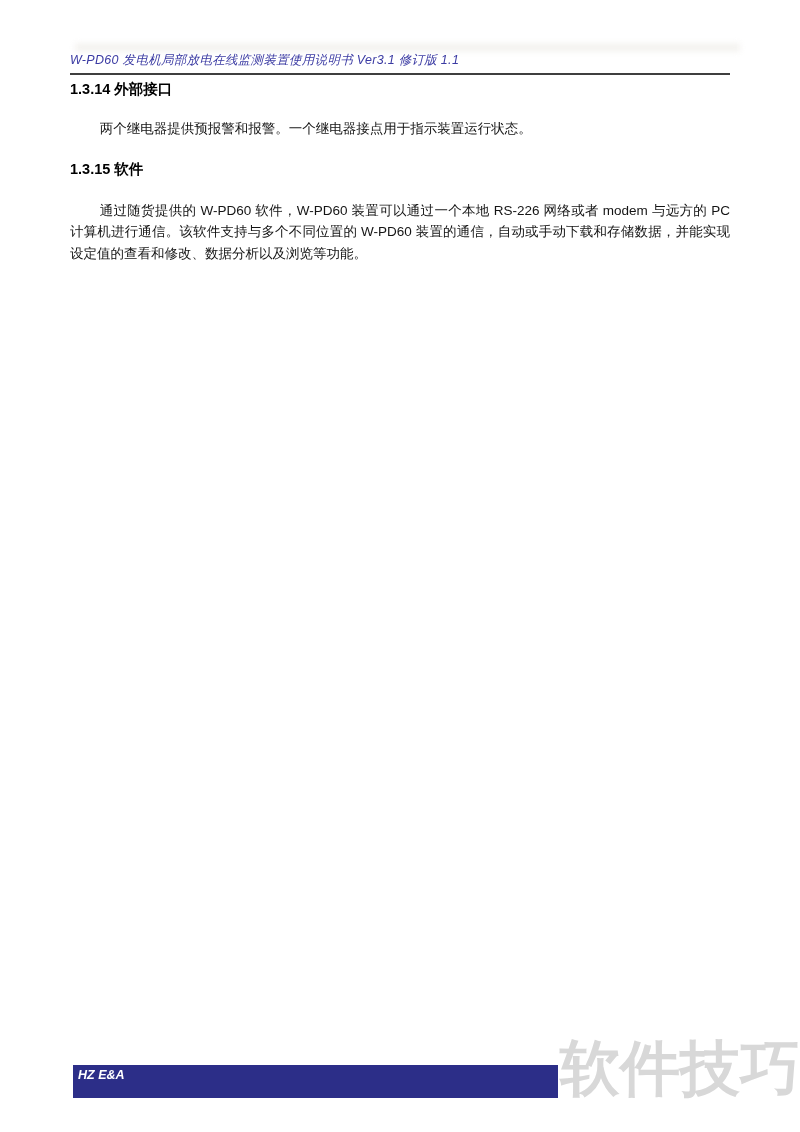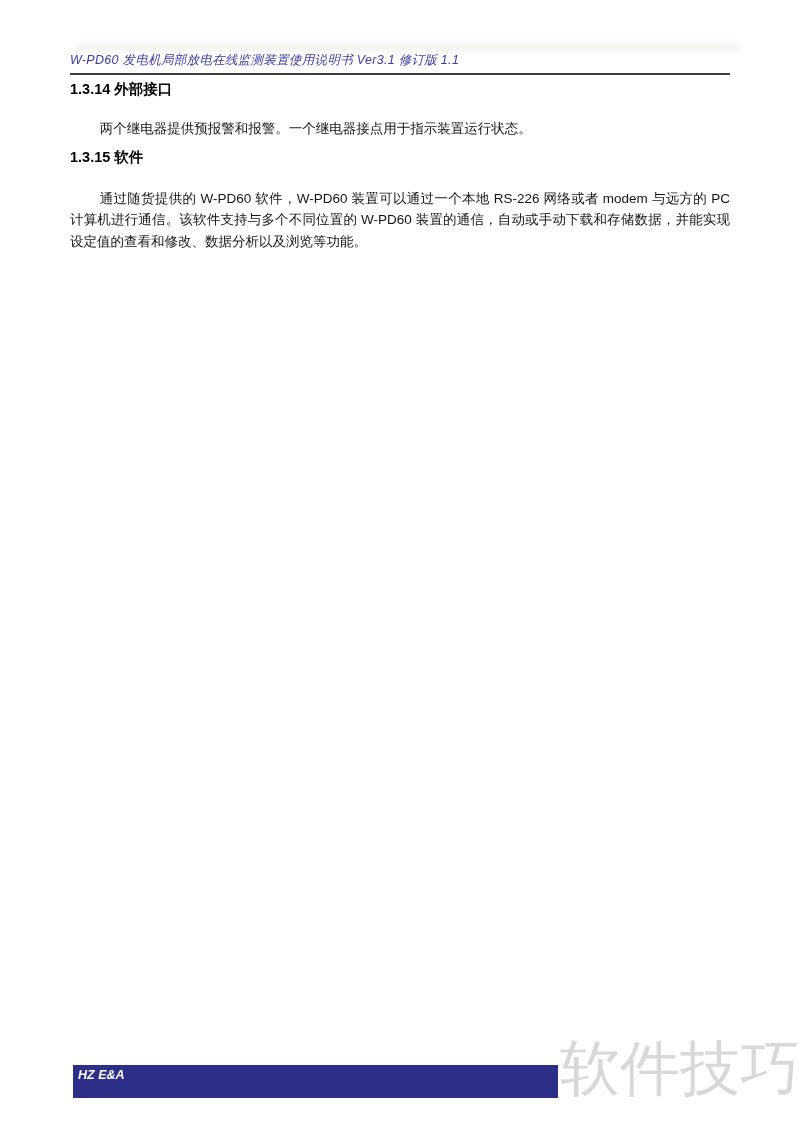--- a/index.html
+++ b/index.html
@@ -35,21 +35,21 @@
   }
   .content {
     position: absolute; left: 70px; top: 80px; width: 660px;
     color: #141414;
   }
   .sec-heading {
     font-size: 14.5px; line-height: 18px;
     font-weight: bold; color: #000;
     margin: 0 0 20px 0;
   }
-  .sec-heading.second { margin: 8px 0 22px 0; }
+  .sec-heading.second { margin: 20px 0 22px 0; }
   .content p {
     font-size: 13.5px; line-height: 21.5px;
     text-align: justify;
     text-indent: 2.2em;
     margin: 0 0 8px 0;
   }
   .footer-bar {
     position: absolute; left: 73px; top: 1065px;
     width: 485px; height: 33px;
     background: #2c2e88;
@@ -60,21 +60,21 @@
     color: #ffffff;
     font-style: italic;
     font-weight: bold;
     font-size: 12.5px;
     line-height: 18px;
     display: inline-block;
   }
   .watermark {
     position: absolute; left: 560px; top: 1039px;
     font-size: 60px; line-height: 1;
-    font-weight: 400;
+    font-weight: 700;
     color: #d8d8d8;
     white-space: nowrap;
     letter-spacing: 0px;
     user-select: none;
   }
 </style>
 </head>
 <body>
 
 <div class="page">

